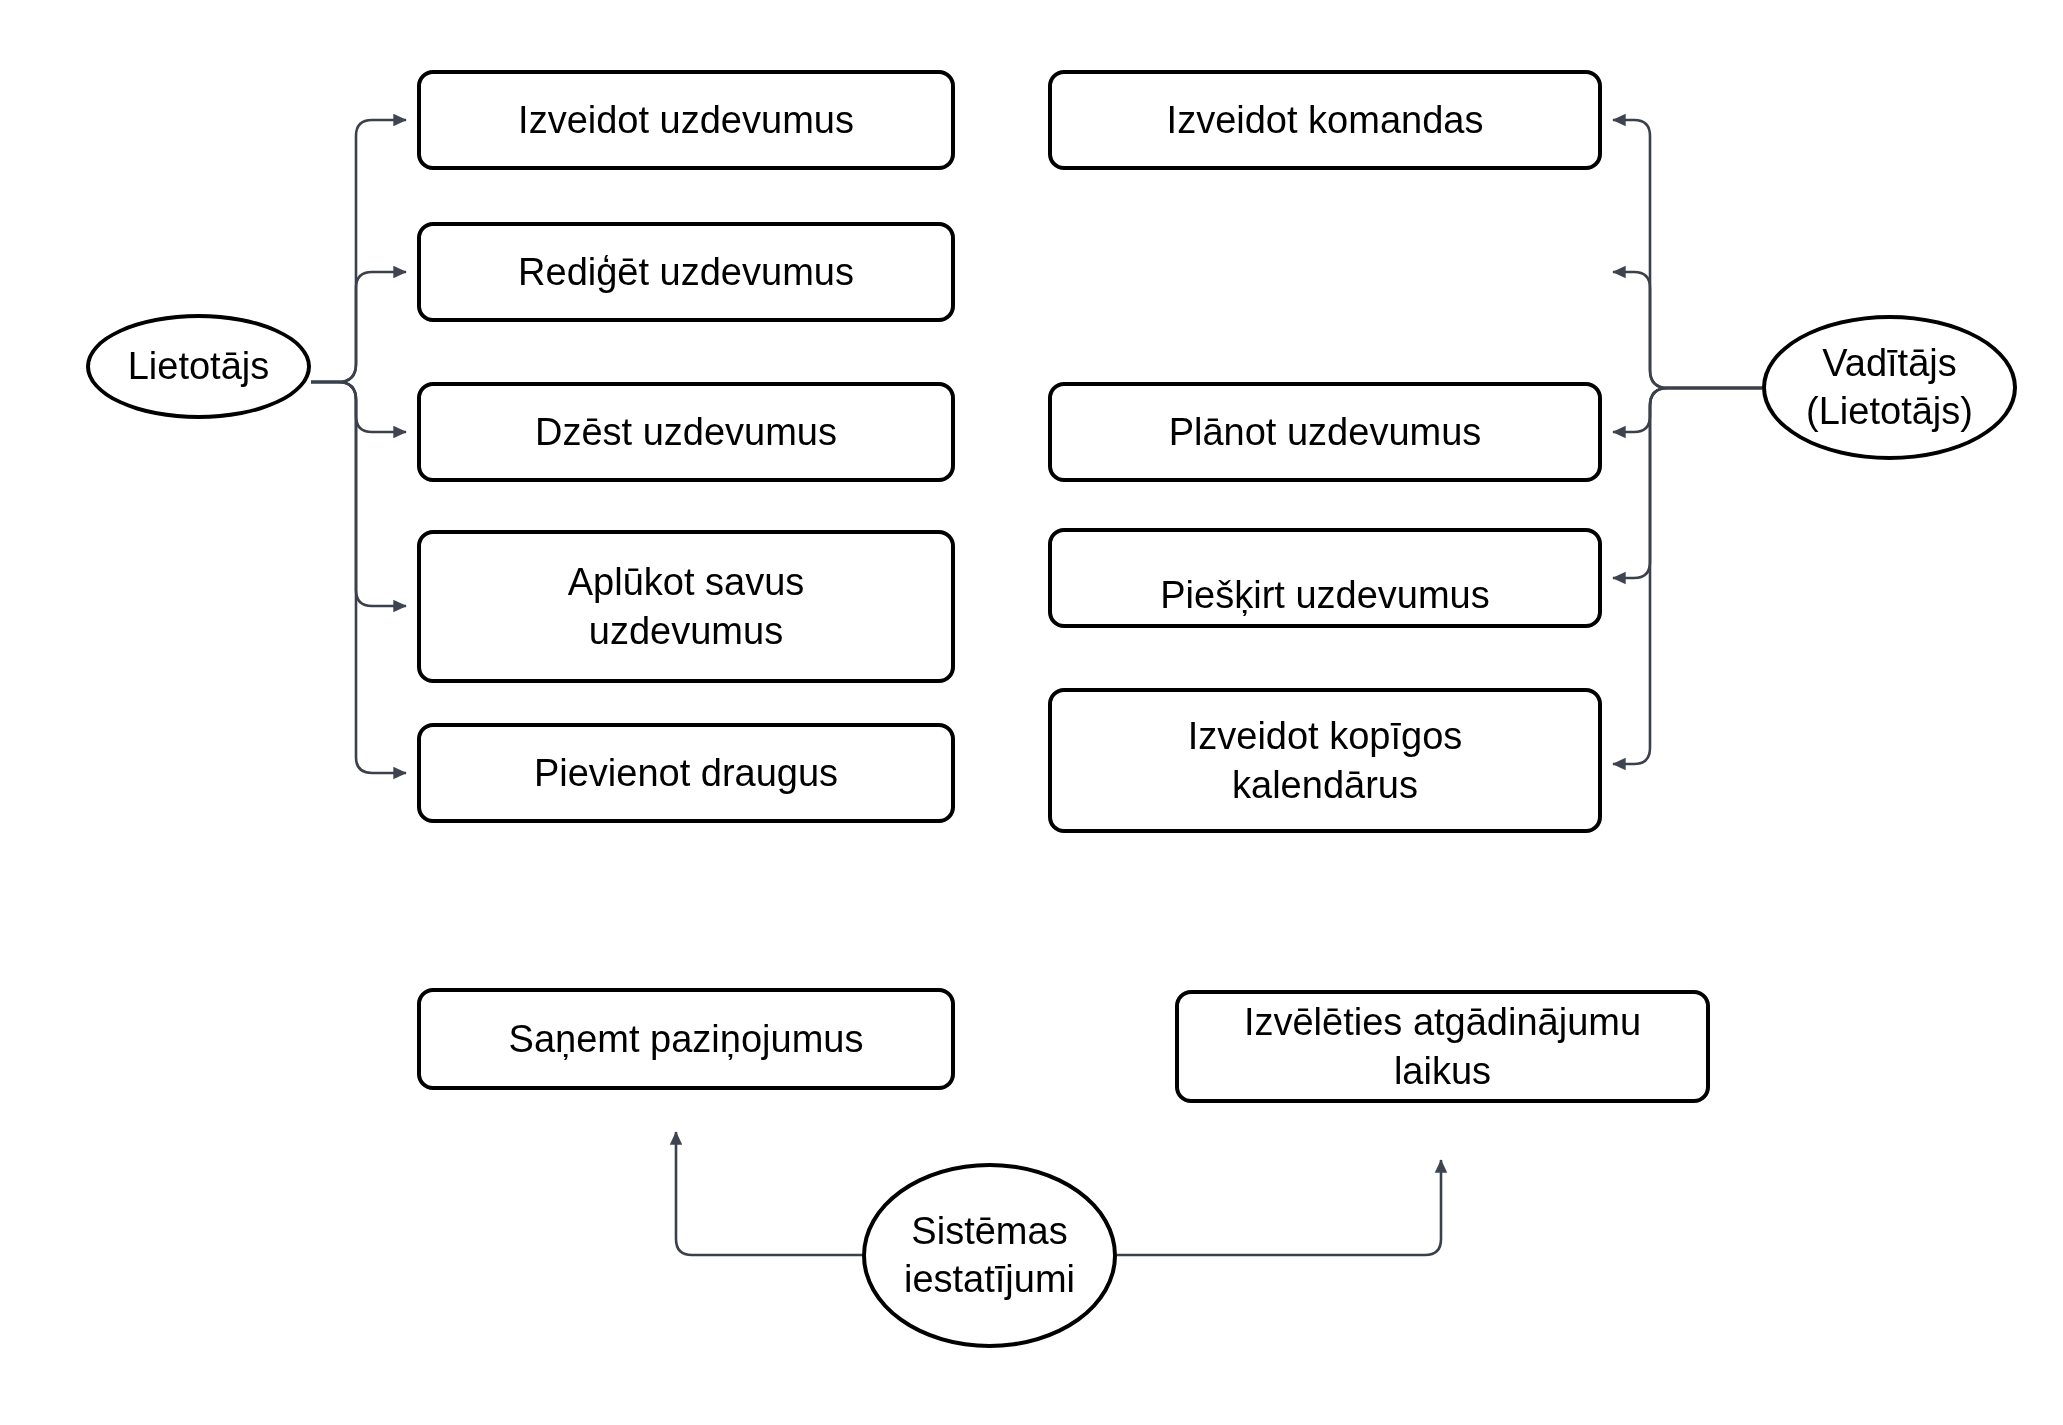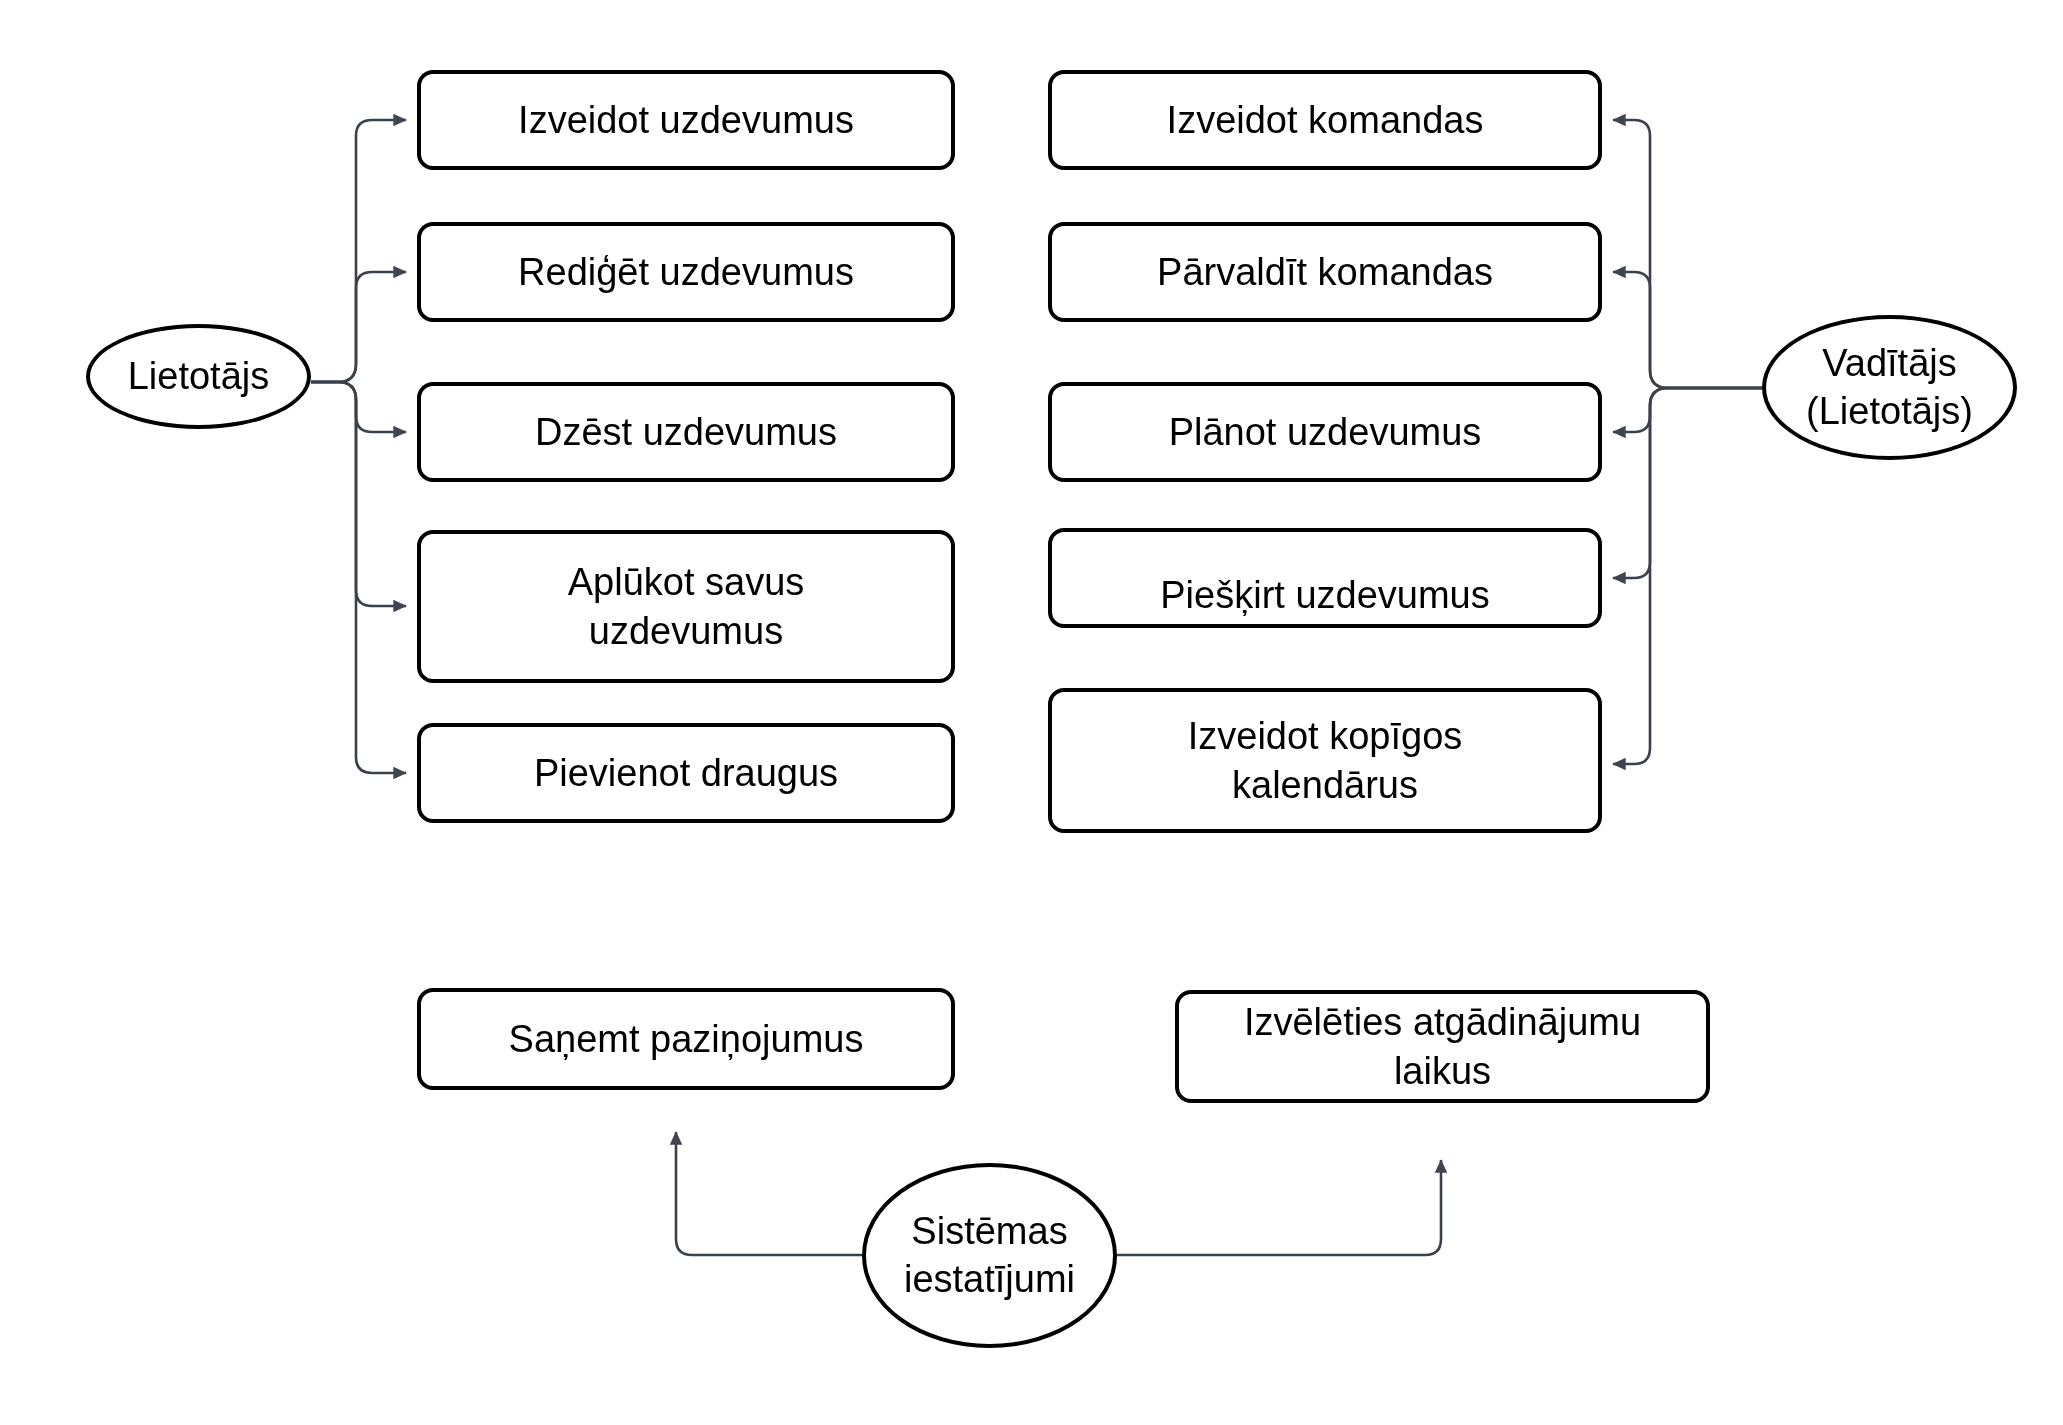--- a/index.html
+++ b/index.html
@@ -82,21 +82,21 @@
       <path d="M 1762 388 L 1668 388 Q 1650 388 1650 406 L 1650 562 Q 1650 578 1634 578 L 1613 578" marker-end="url(#arrow-r)"></path>
       <path d="M 1762 388 L 1668 388 Q 1650 388 1650 406 L 1650 748 Q 1650 764 1634 764 L 1613 764" marker-end="url(#arrow-r)"></path>
     </g>
 
     <g fill="none" stroke="#3b414b" stroke-width="2.6" stroke-linecap="butt" stroke-linejoin="round">
       <path d="M 862 1255 L 692 1255 Q 676 1255 676 1239 L 676 1132" marker-end="url(#arrow-r)"></path>
       <path d="M 1117 1255 L 1425 1255 Q 1441 1255 1441 1239 L 1441 1160" marker-end="url(#arrow-r)"></path>
     </g>
   </svg>
 
-  <div class="node actor-ellipse" style="left:86px; top:324px; width:225px; height:105px;">
+  <div class="node actor-ellipse" style="left:86px; top:314px; width:225px; height:105px;">
     <span class="node-label">Lietotājs</span>
   </div>
 
   <div class="node usecase-box" style="left:417px; top:70px; width:538px; height:100px;">
     <span class="node-label">Izveidot uzdevumus</span>
   </div>
 
   <div class="node usecase-box" style="left:417px; top:222px; width:538px; height:100px;">
     <span class="node-label">Rediģēt uzdevumus</span>
   </div>
@@ -111,23 +111,20 @@
   </div>
 
   <div class="node usecase-box" style="left:417px; top:723px; width:538px; height:100px;">
     <span class="node-label">Pievienot draugus</span>
   </div>
 
   <div class="node usecase-box" style="left:1048px; top:70px; width:554px; height:100px;">
     <span class="node-label">Izveidot komandas</span>
   </div>
 
-  <div class="node usecase-box" style="left:1048px; top:222px; width:554px; height:100px;">
-    <span class="node-label">Pārvaldīt komandas</span>
-  </div>
 
   <div class="node usecase-box" style="left:1048px; top:382px; width:554px; height:100px;justify-content:center;">
     <span class="node-label">Plānot uzdevumus</span>
   </div>
 
   <div class="node usecase-box" style="left:1048px; top:528px; width:554px; height:100px;align-items:flex-end;">
     <span class="node-label">Piešķirt uzdevumus</span>
   </div>
 
   <div class="node usecase-box" style="left:1048px; top:688px; width:554px; height:145px;">

